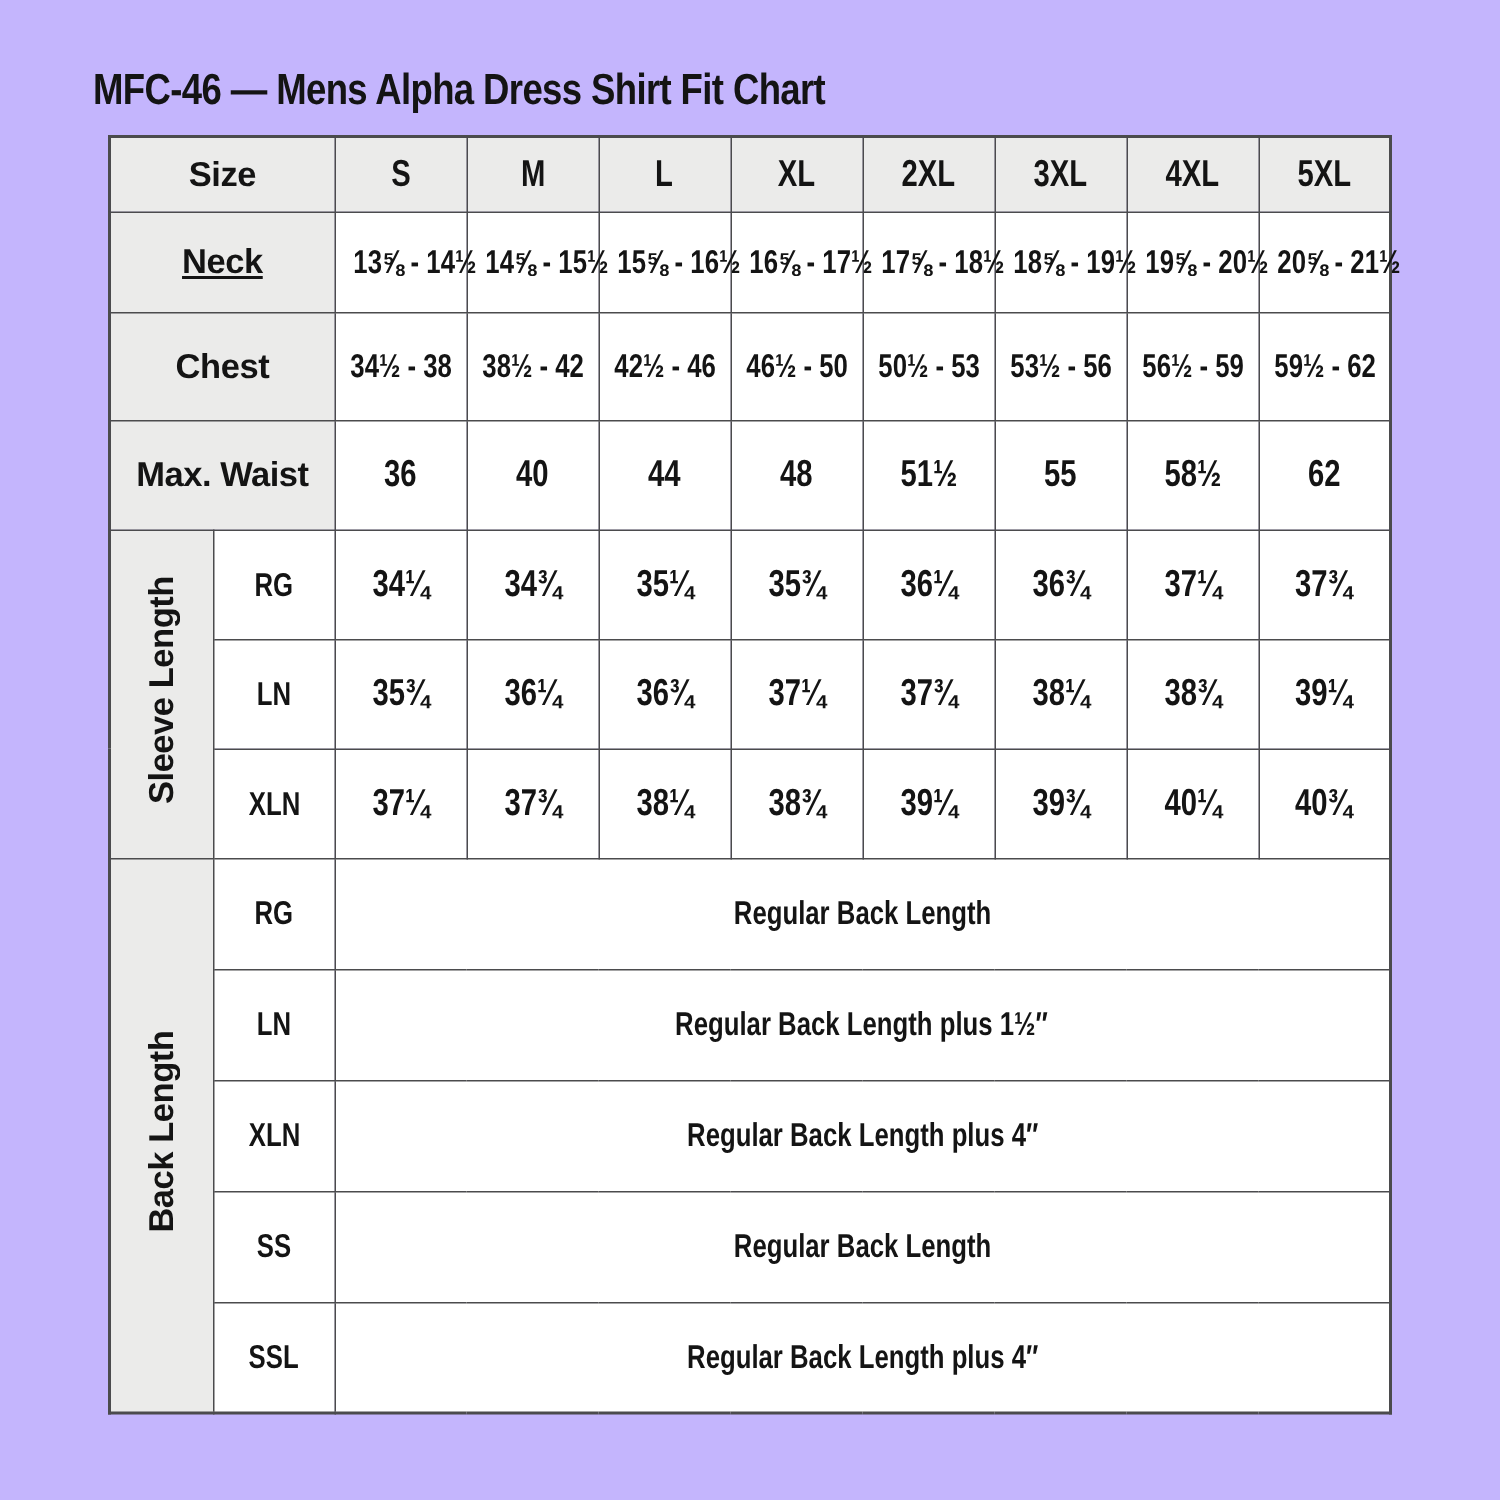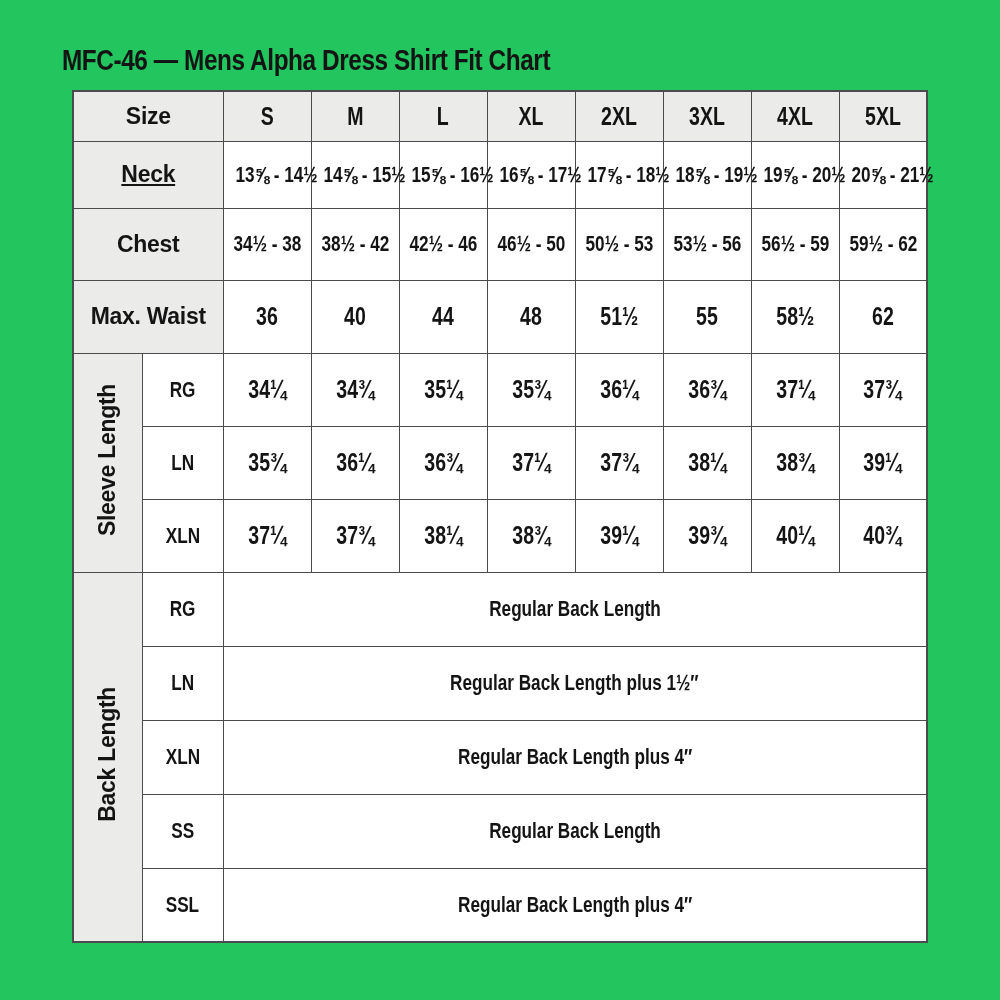--- a/index.html
+++ b/index.html
@@ -4,21 +4,21 @@
 <style>
   * { margin: 0; padding: 0; box-sizing: border-box; }
   html, body { background: #ffffff; }
   body {
     width: 1000px; height: 1000px;
     font-family: "Liberation Sans", "DejaVu Sans", sans-serif;
     color: var(--text, #141414);
     position: relative;
     overflow: hidden;
   }
-  .page { position: absolute; inset: 0; background: #22c55e; }
+  .page { position: absolute; inset: 0; background: #c4b5fd; }
 
   .title {
     position: absolute;
     left: 62px; top: 44px;
     font-size: 29px;
     font-weight: 700;
     letter-spacing: -0.5px;
     white-space: nowrap;
     transform: scaleX(0.84);
     transform-origin: left center;

